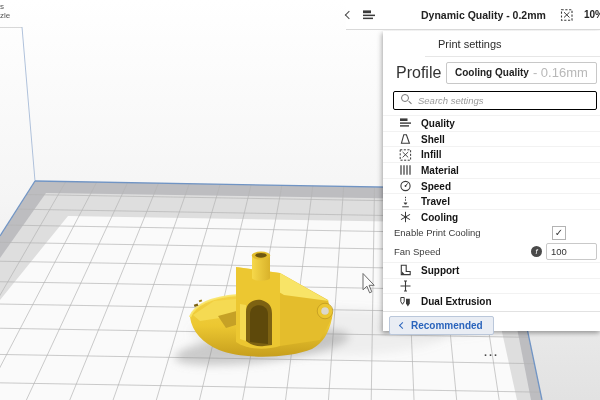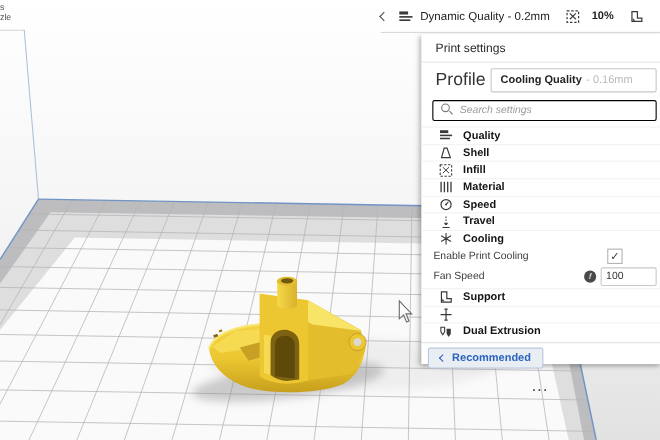--- a/index.html
+++ b/index.html
@@ -13,36 +13,36 @@
 
   
   .topbar{position:absolute;left:346px;top:0;width:254px;height:30px;background:#fff;
           border-bottom:1px solid #d9d9d9;display:flex;align-items:center;z-index:5;}
   .back-btn{width:28px;height:100%;display:flex;align-items:center;justify-content:center;cursor:pointer;}
   .chev-left{width:6px;height:6px;border-left:1.6px solid #4a4a4a;border-bottom:1.6px solid #4a4a4a;
              transform:rotate(45deg);display:inline-block;}
   .tb-div{width:1px;height:30px;background:#e2e2e2;}
   .tb-main{display:flex;align-items:center;flex:1;padding:0 10px 0 10px;}
   .tb-icon{width:14px;height:12px;margin-right:6px;display:inline-flex;}
-  .tb-label{font-size:10.5px;font-weight:normal;color:#222;white-space:nowrap;}
+  .tb-label{font-size:10.5px;font-weight:bold;color:#222;white-space:nowrap;margin-left:39px;}
   .tb-group{display:flex;align-items:center;margin-left:14px;}
   .tb-group:first-of-type{margin-left:auto;}
   .tb-val{font-size:10px;font-weight:bold;color:#222;margin-left:4px;}
 
   
   .panel{position:absolute;left:383px;top:31px;width:217px;height:300px;background:#fff;z-index:4;
          box-shadow:-2px 2px 5px rgba(0,0,0,0.18),0 2px 4px rgba(0,0,0,0.2);}
   .panel-title{height:26px;line-height:26px;padding-left:13px;font-size:11px;color:#2b2b2b;
-               border-bottom:1px solid #e6e6e6;}
+               border-bottom:1px solid #e6e6e6;margin-left:42px;}
   .profile-row{height:31px;display:flex;align-items:center;padding:0 3px 0 13px;}
   .profile-label{font-size:16px;color:#333;width:50px;}
   .profile-box{flex:1;height:22px;border:1px solid #c8c8c8;border-radius:2px;background:#fff;
                display:flex;align-items:center;padding-left:8px;cursor:pointer;}
   .profile-name{font-size:10px;font-weight:bold;color:#222;}
-  .profile-detail{font-size:10px;color:#b8b8b8;margin-left:4px;}
+  .profile-detail{font-size:13px;color:#b8b8b8;margin-left:4px;}
   .search-row{padding:2px 3px 5px 10px;position:relative;}
   .search-input{width:100%;height:19px;border:1px solid #000000;border-radius:2px;
                 font-family:"Liberation Sans",sans-serif;font-size:9.5px;font-style:italic;
                 color:#555;padding:0 4px 0 24px;outline:none;}
   .search-input::placeholder{color:#9a9a9a;}
   .mag{position:absolute;left:18px;top:6px;width:8px;height:8px;border:1.2px solid #777;
        border-radius:50%;}
   .mag::after{content:"";position:absolute;left:6px;top:6.5px;width:4px;height:1.2px;
               background:#777;transform:rotate(45deg);}
   .cat-row{height:15.7px;display:flex;align-items:center;padding-left:16px;

